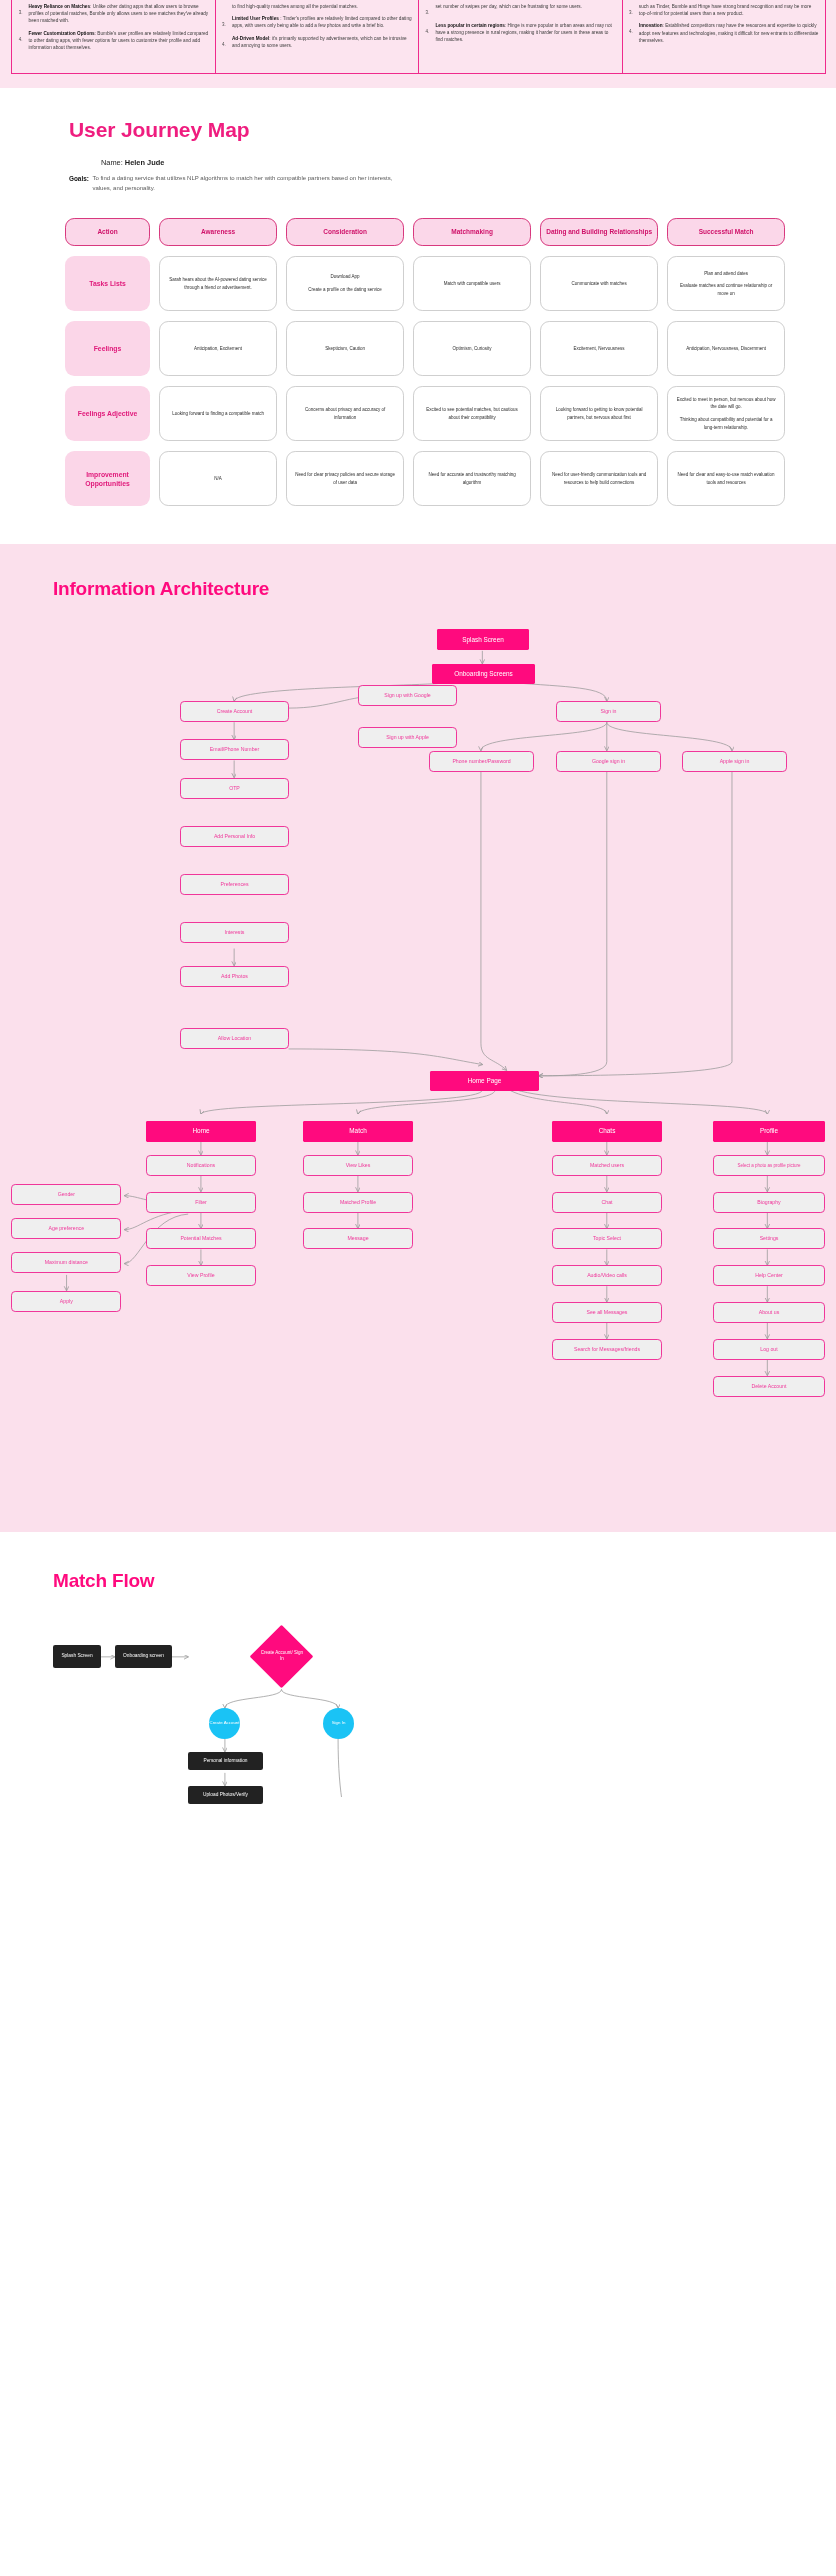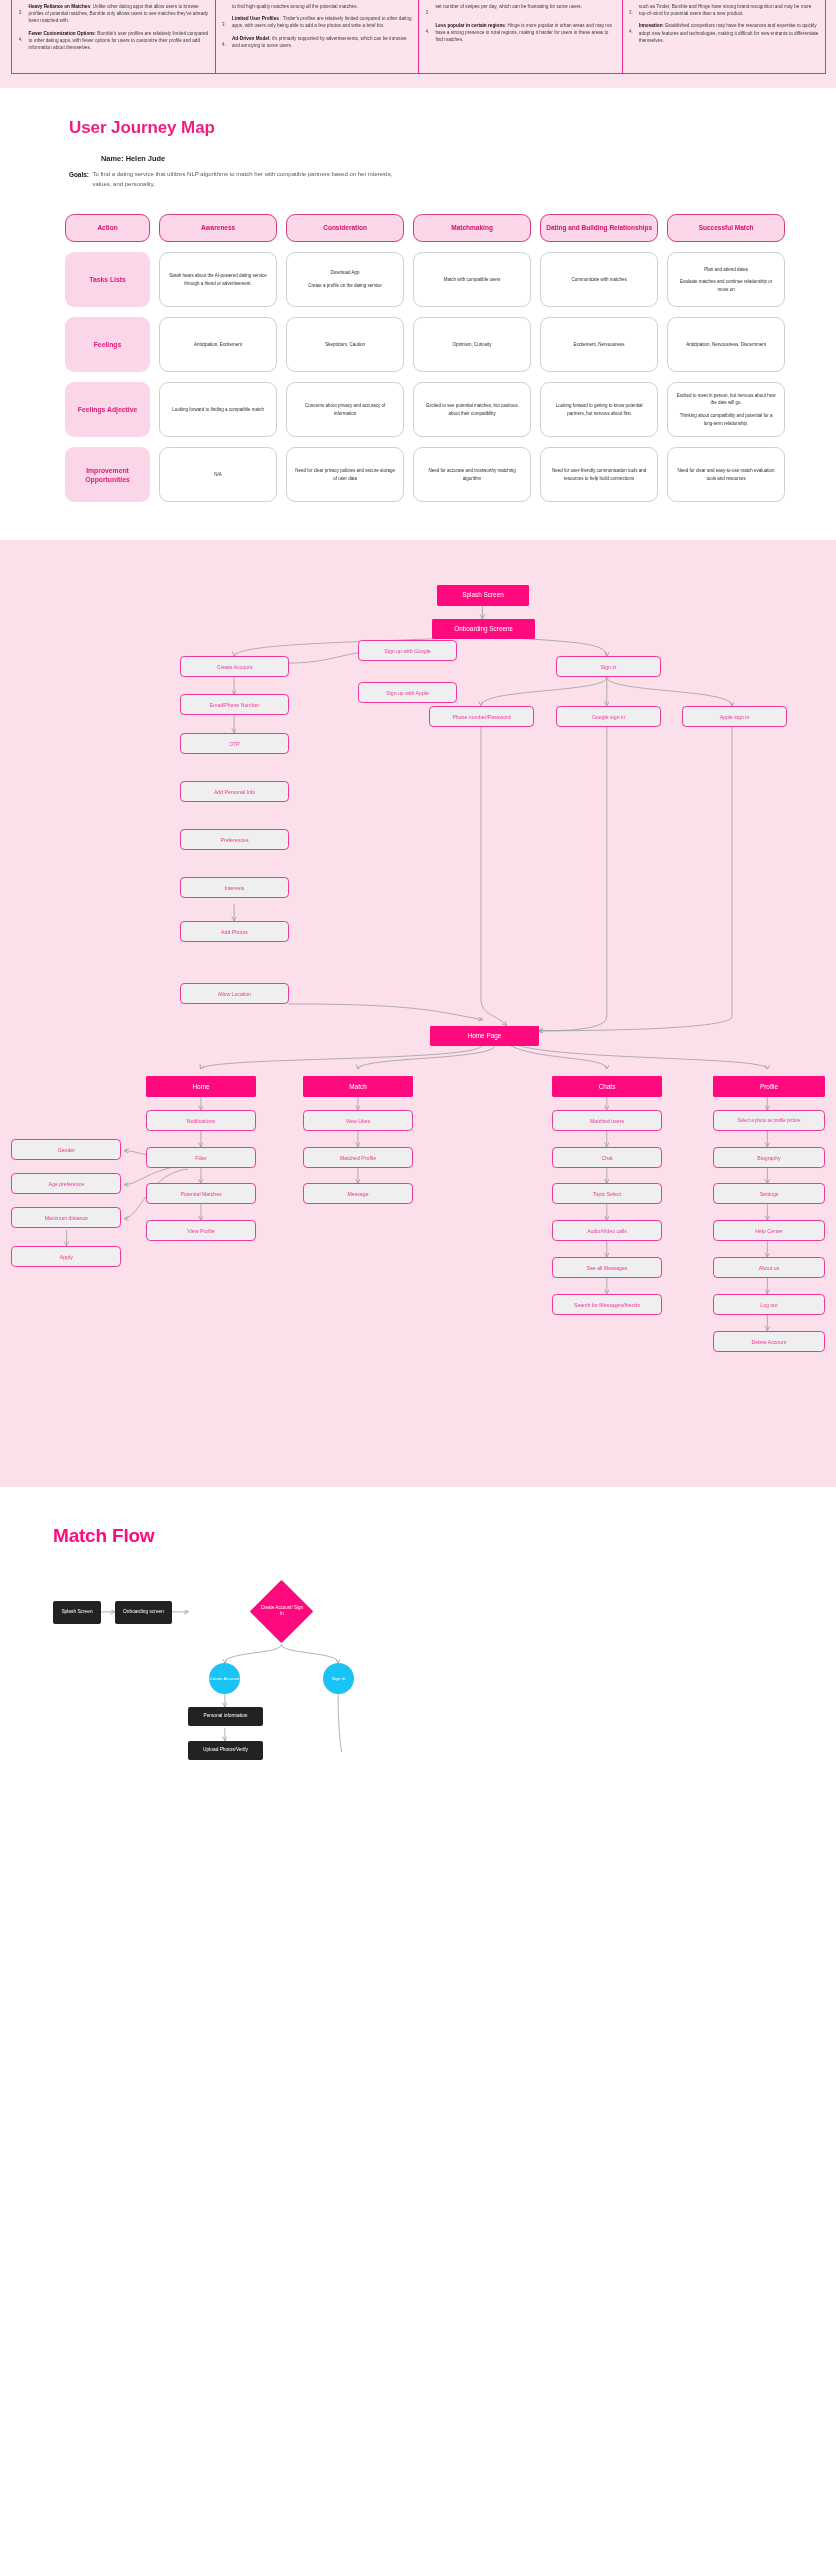--- a/index.html
+++ b/index.html
@@ -44,28 +44,28 @@
     color:#3a3a3a;
     margin-bottom:5px;
   }
   .comp-num{ color:#4a4a4a; min-width:5.7px; font-size:4.5px; padding-top:7px;}
   .comp-body b{ color:#111; font-weight:700; }
 
   
   .ujm-section{ background:#ffffff; padding:30px 0 38px 0; }
   .ujm-title{
     color:#ef1d7f;
-    font-size:17px;
+    font-size:21px;
     font-weight:700;
     letter-spacing:-0.1px;
     margin:0 0 15.6px 69px;
   }
   .ujm-meta{ margin-left:69px; margin-bottom:24px; }
   .ujm-name{ font-size:7.4px; margin-bottom:7.8px; color:#1d1d1d; }
-  .ujm-name .lbl{ font-weight:700;padding-left:32px; }
+  .ujm-name .lbl{ font-weight:400;padding-left:32px; }
   .ujm-name .val{ font-weight:700;margin-top:45px; }
   .ujm-goals{ font-size:6px; color:#5a5a5a; display:flex; gap:3.5px; line-height:1.65; }
   .ujm-goals .lbl{ font-weight:700; color:#111; white-space:nowrap; font-size:6.4px; }
   .ujm-goals .val{ max-width:304px; }
 
   .ujm-grid{
     margin:0 51px 0 65px;
     display:flex;
     flex-direction:column;
     gap:10px;
@@ -355,20 +355,21 @@
           <p>Need for user-friendly communication tools and resources to help build connections</p>
         </div>
       <div class="ujm-cell col-n">
           <p>Need for clear and easy-to-use match evaluation tools and resources</p>
         </div>
     </div>
   </div>
 </section>
 
 <section class="ia-section">
+  <h1 class="ia-title">Information Architecture</h1>
 
   <div class="ia-canvas">
     <svg class="ia-svg" width="836" height="495" viewBox="0 0 1182 700">
       <defs>
         <marker id="iaArrow" markerWidth="7" markerHeight="7" refX="5.4" refY="3" orient="auto">
           <path d="M0,0 L6,3 L0,6" fill="none" stroke="#9a9a9a" stroke-width="1"></path>
         </marker>
       </defs>
       <g fill="none" stroke="#9a9a9a" stroke-width="1.1" marker-end="url(#iaArrow)">
 

